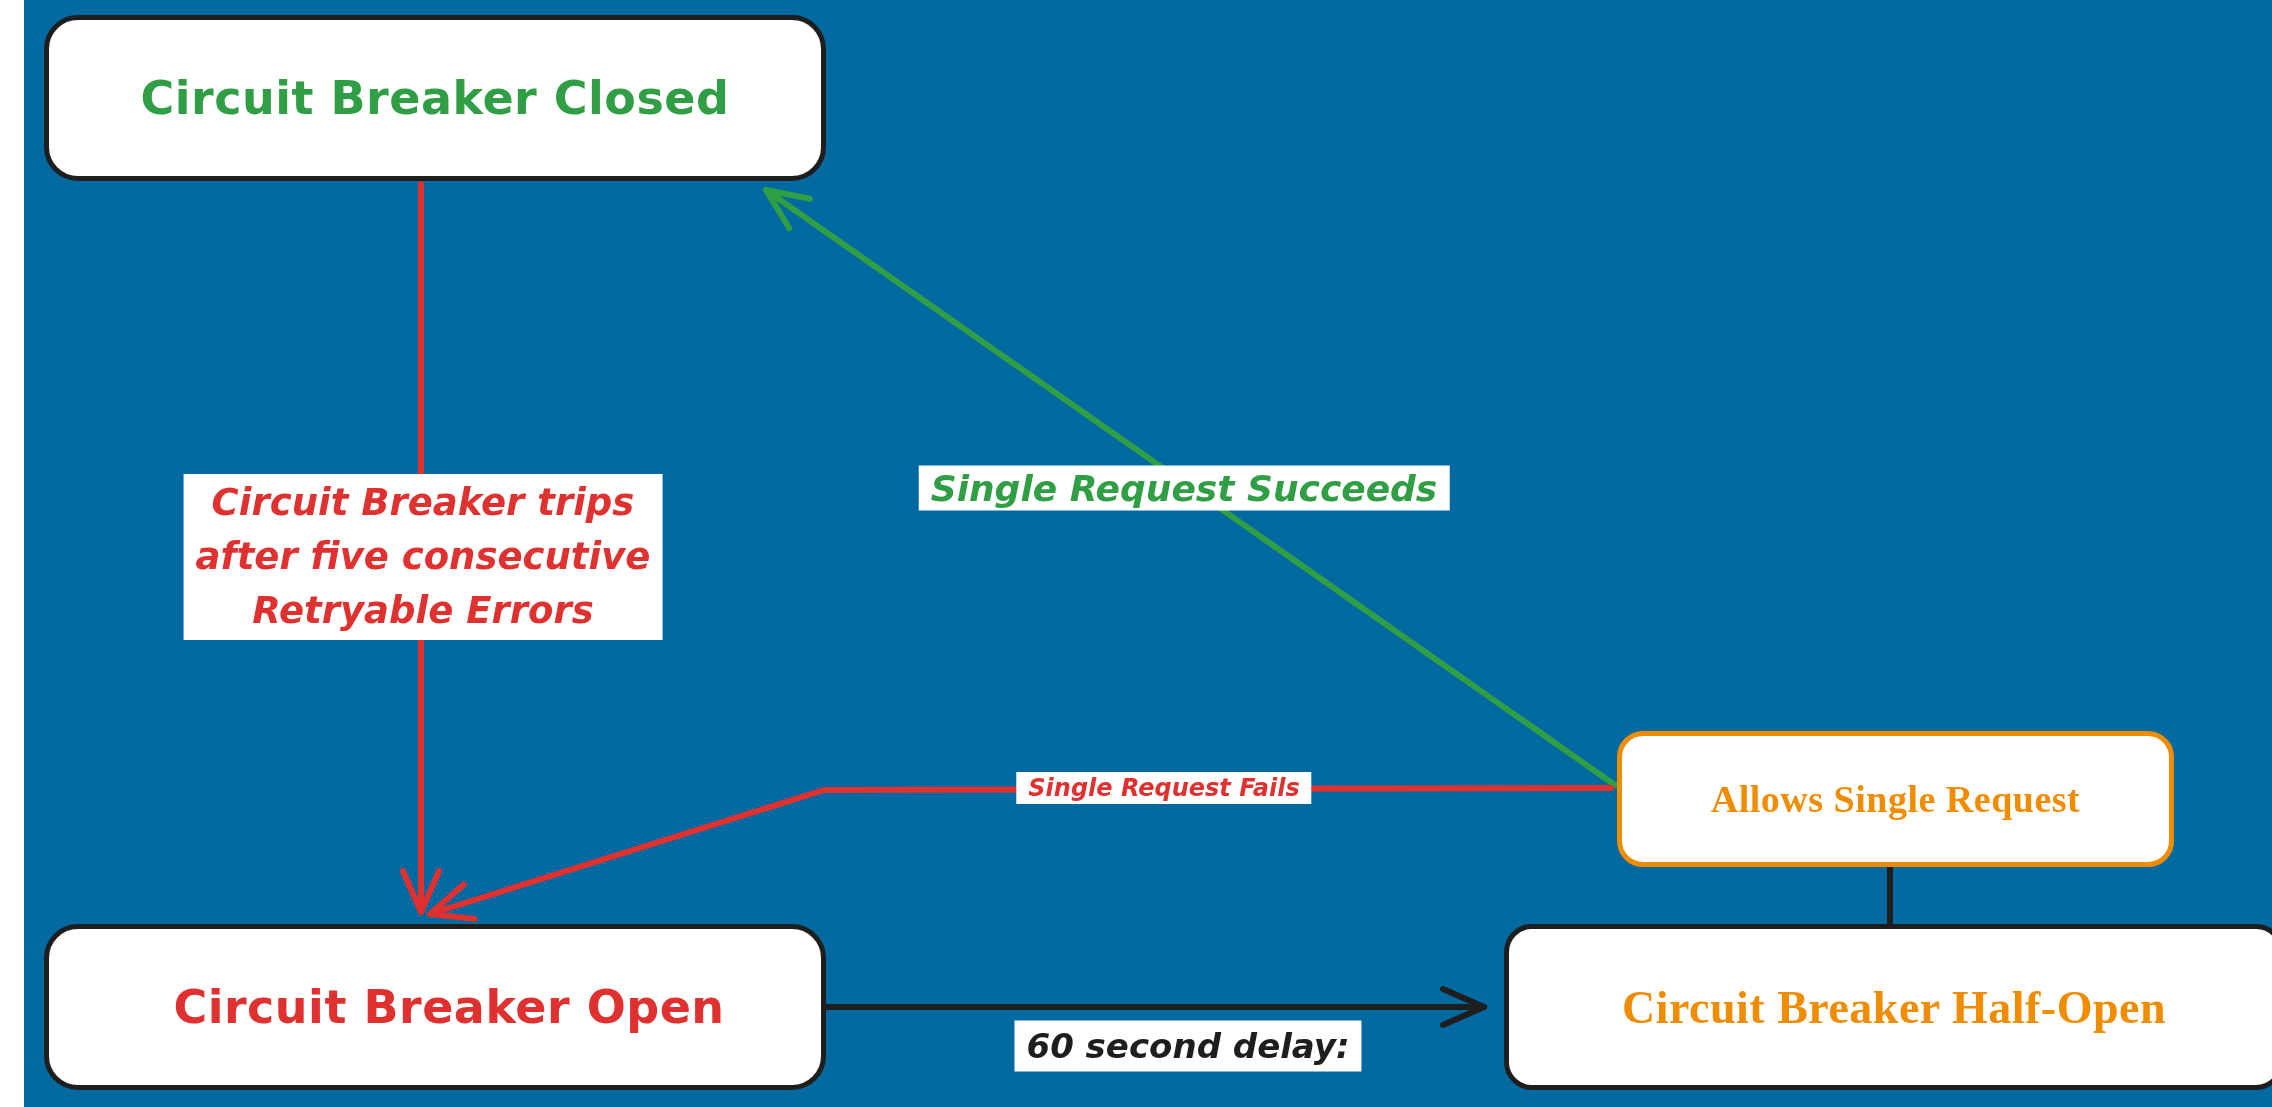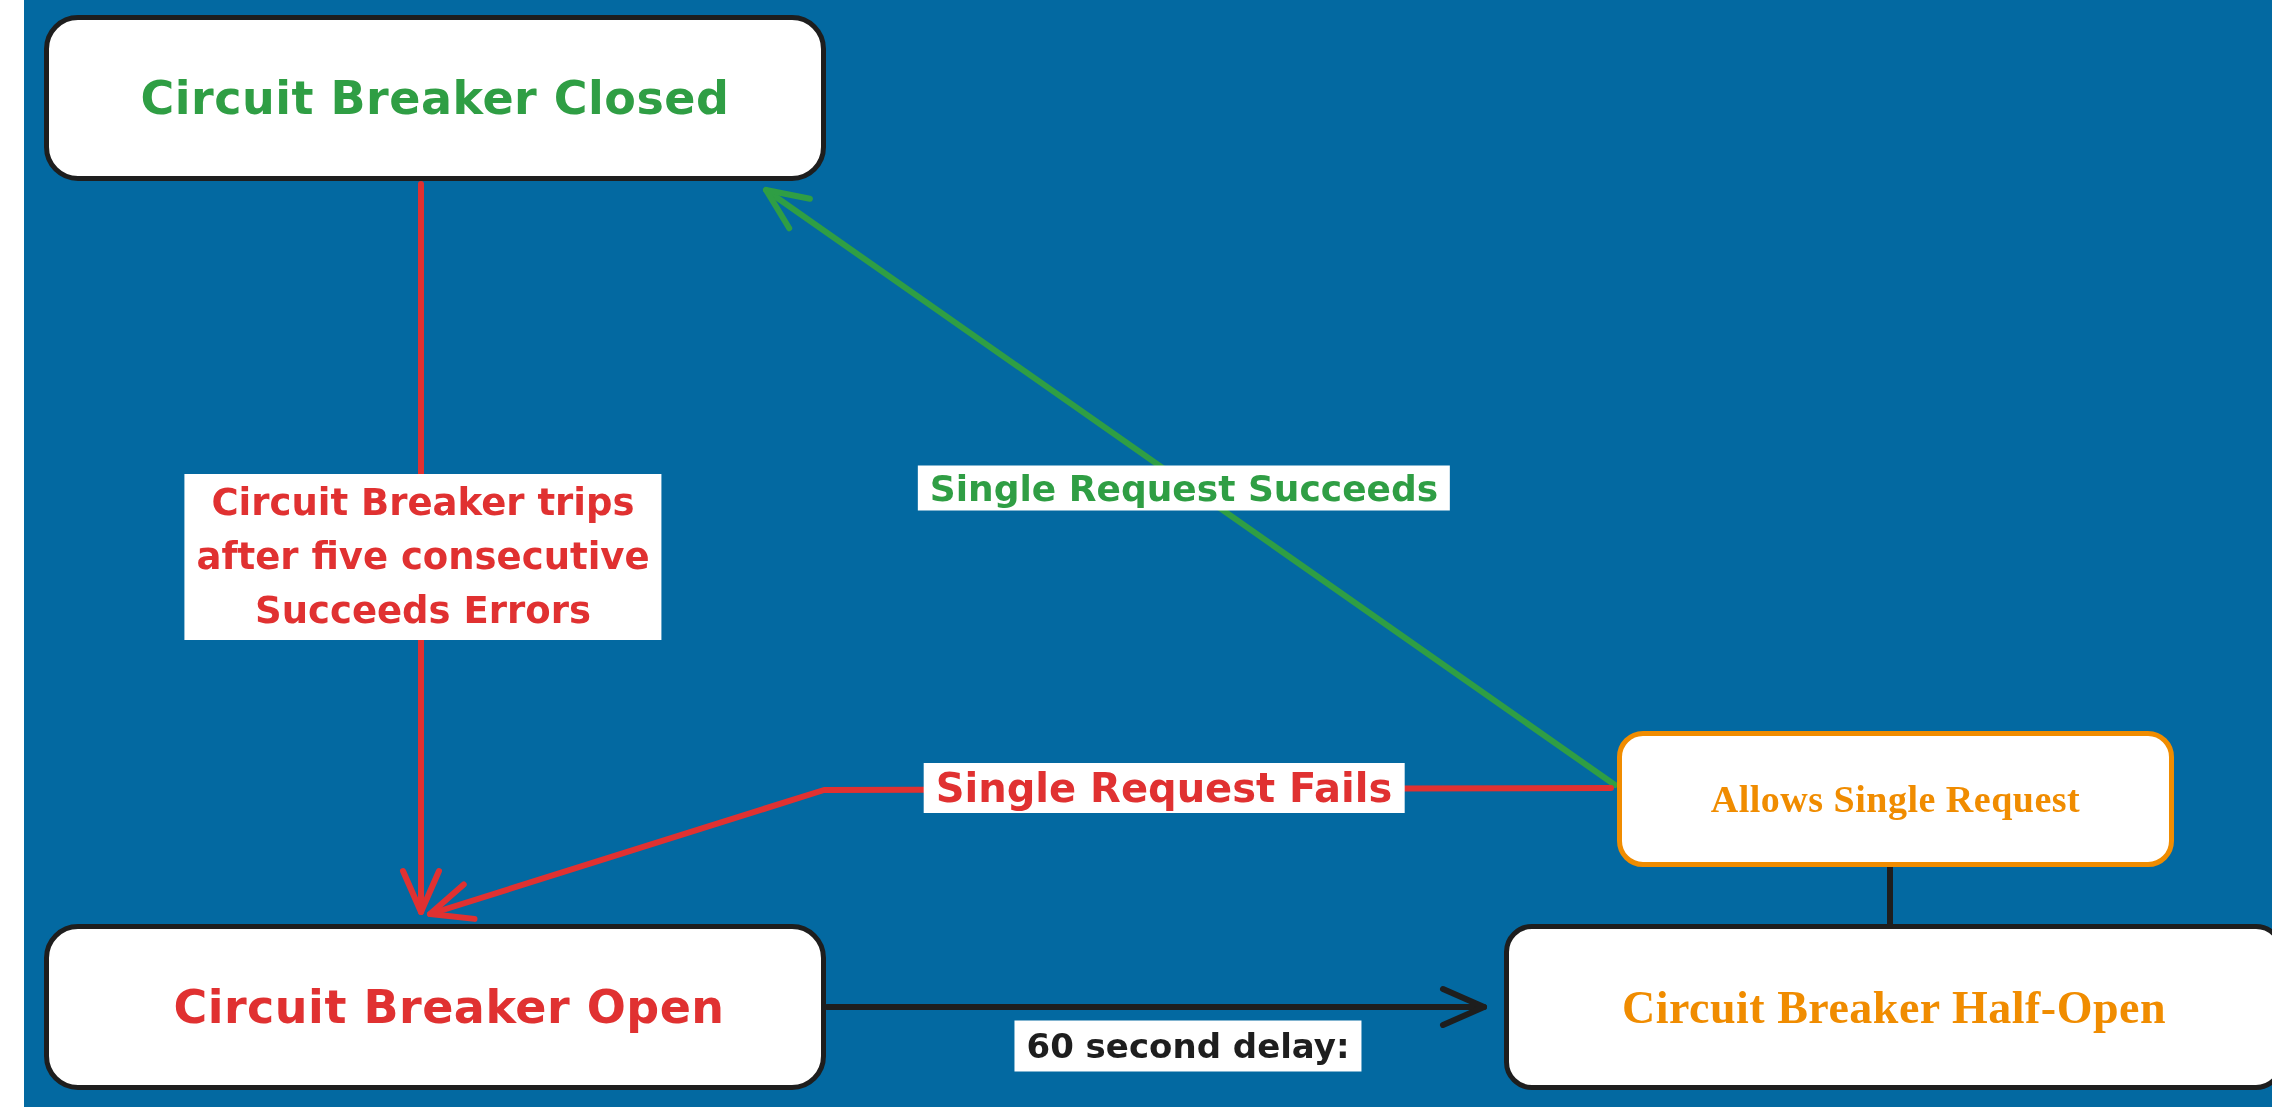--- a/index.html
+++ b/index.html
@@ -45,25 +45,26 @@
   .c-black  { color: #1e1e1e; }
 
   .edge-label {
     position: absolute;
     transform: translate(-50%, -50%);
     background: #ffffff;
     text-align: center;
     font-weight: bold;
     white-space: nowrap;
     padding: 2px 12px;
+    font-style: italic;
   }
   .edge-label .lbl-line { display: block; }
   .lbl-trips    { left: 399px;  top: 557px;  font-size: 37px; line-height: 54px; }
   .lbl-succeeds { left: 1160px; top: 488px;  font-size: 36px; }
-  .lbl-fails    { left: 1140px; top: 788px;  font-size: 40px; }
+  .lbl-fails    { left: 1140px; top: 788px;  font-size: 24px; }
   .lbl-delay    { left: 1164px; top: 1046px; font-size: 34px; line-height: 47px; }
 </style>
 </head>
 <body>
 
 <div class="canvas">
 
   <svg class="edges" width="2272" height="1107" viewBox="0 0 2272 1107">
     <defs>
       <marker id="ah-red" orient="auto" markerUnits="userSpaceOnUse" markerWidth="54" markerHeight="48" refX="47" refY="23" overflow="visible">
@@ -100,21 +101,21 @@
     <span class="node-title c-orange">Circuit Breaker Half-Open</span>
   </div>
 
   <div class="node node-allows">
     <span class="node-title c-orange">Allows Single Request</span>
   </div>
 
   <div class="edge-label lbl-trips c-red">
     <span class="lbl-line">Circuit Breaker trips</span>
     <span class="lbl-line">after five consecutive</span>
-    <span class="lbl-line">Succeeds Errors</span>
+    <span class="lbl-line">Retryable Errors</span>
   </div>
 
   <div class="edge-label lbl-succeeds c-green">Single Request Succeeds</div>
 
   <div class="edge-label lbl-fails c-red">Single Request Fails</div>
 
   <div class="edge-label lbl-delay c-black">
     <span class="lbl-line">60 second delay:</span>
   </div>
 

